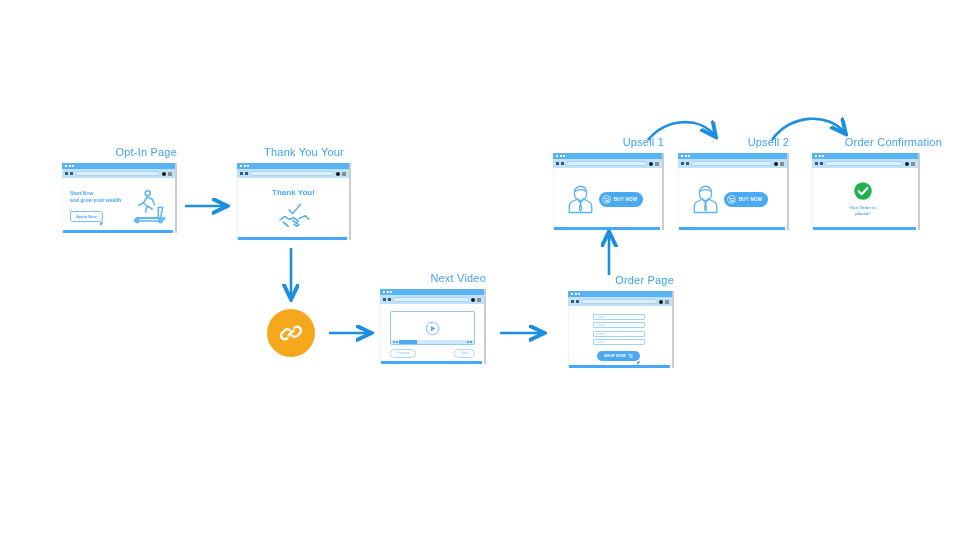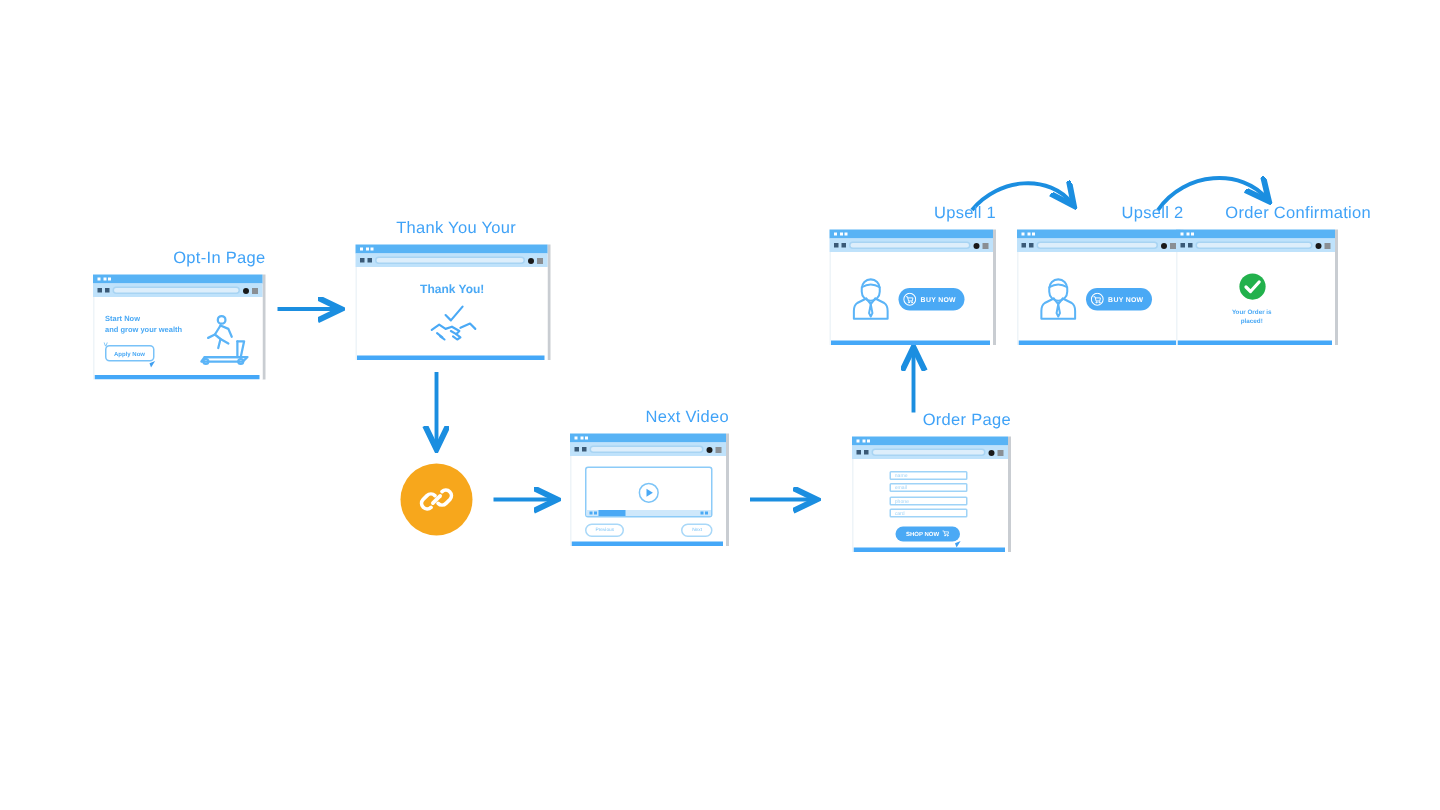--- a/index.html
+++ b/index.html
@@ -133,21 +133,21 @@
 
     <line x1="500" y1="333" x2="543" y2="333" stroke="#1b8ee0" stroke-width="2.6" marker-end="url(#ah)"></line>
 
     <line x1="609" y1="275" x2="609" y2="233" stroke="#1b8ee0" stroke-width="2.6" marker-end="url(#ah)"></line>
 
     <path d="M648,140 C666,118 700,116 715,136" fill="none" stroke="#1b8ee0" stroke-width="2.6" marker-end="url(#ah)"></path>
 
     <path d="M772,140 C790,114 828,112 845,133" fill="none" stroke="#1b8ee0" stroke-width="2.6" marker-end="url(#ah)"></path>
   </svg>
 
-  <div class="node" style="left:62px;top:146px;width:115px;margin-top:20px;">
+  <div class="node" style="left:62px;top:146px;width:115px;">
     <div class="node-title">Opt-In Page</div>
     <div class="browser" style="width:115px;">
       <div class="chrome-top">
           <i></i>
           <i></i>
           <i></i>
         </div>
       <div class="chrome-bar">
         <span class="nav-dot"></span>
         <span class="nav-dot"></span>
@@ -183,21 +183,21 @@
             </g>
           </svg>
         </div>
         <div class="accent-bar"></div>
       </div>
     </div>
   </div>
 
   <div class="node" style="left:237px;top:146px;width:107px;">
     <div class="node-title">Thank You Your</div>
-    <div class="browser" style="width:130px;">
+    <div class="browser" style="width:114px;">
       <div class="chrome-top">
           <i></i>
           <i></i>
           <i></i>
         </div>
       <div class="chrome-bar">
         <span class="nav-dot"></span>
         <span class="nav-dot"></span>
         <span class="addr"></span>
         <span class="chr-right">
@@ -403,21 +403,21 @@
               </g>
             </svg>
             <span>BUY NOW</span>
           </div>
         </div>
         <div class="accent-bar"></div>
       </div>
     </div>
   </div>
 
-  <div class="node" style="left:784px;top:136px;width:130px;">
+  <div class="node" style="left:812px;top:136px;width:130px;">
     <div class="node-title">Order Confirmation</div>
     <div class="browser" style="width:108px;">
       <div class="chrome-top">
           <i></i>
           <i></i>
           <i></i>
         </div>
       <div class="chrome-bar">
         <span class="nav-dot"></span>
         <span class="nav-dot"></span>

